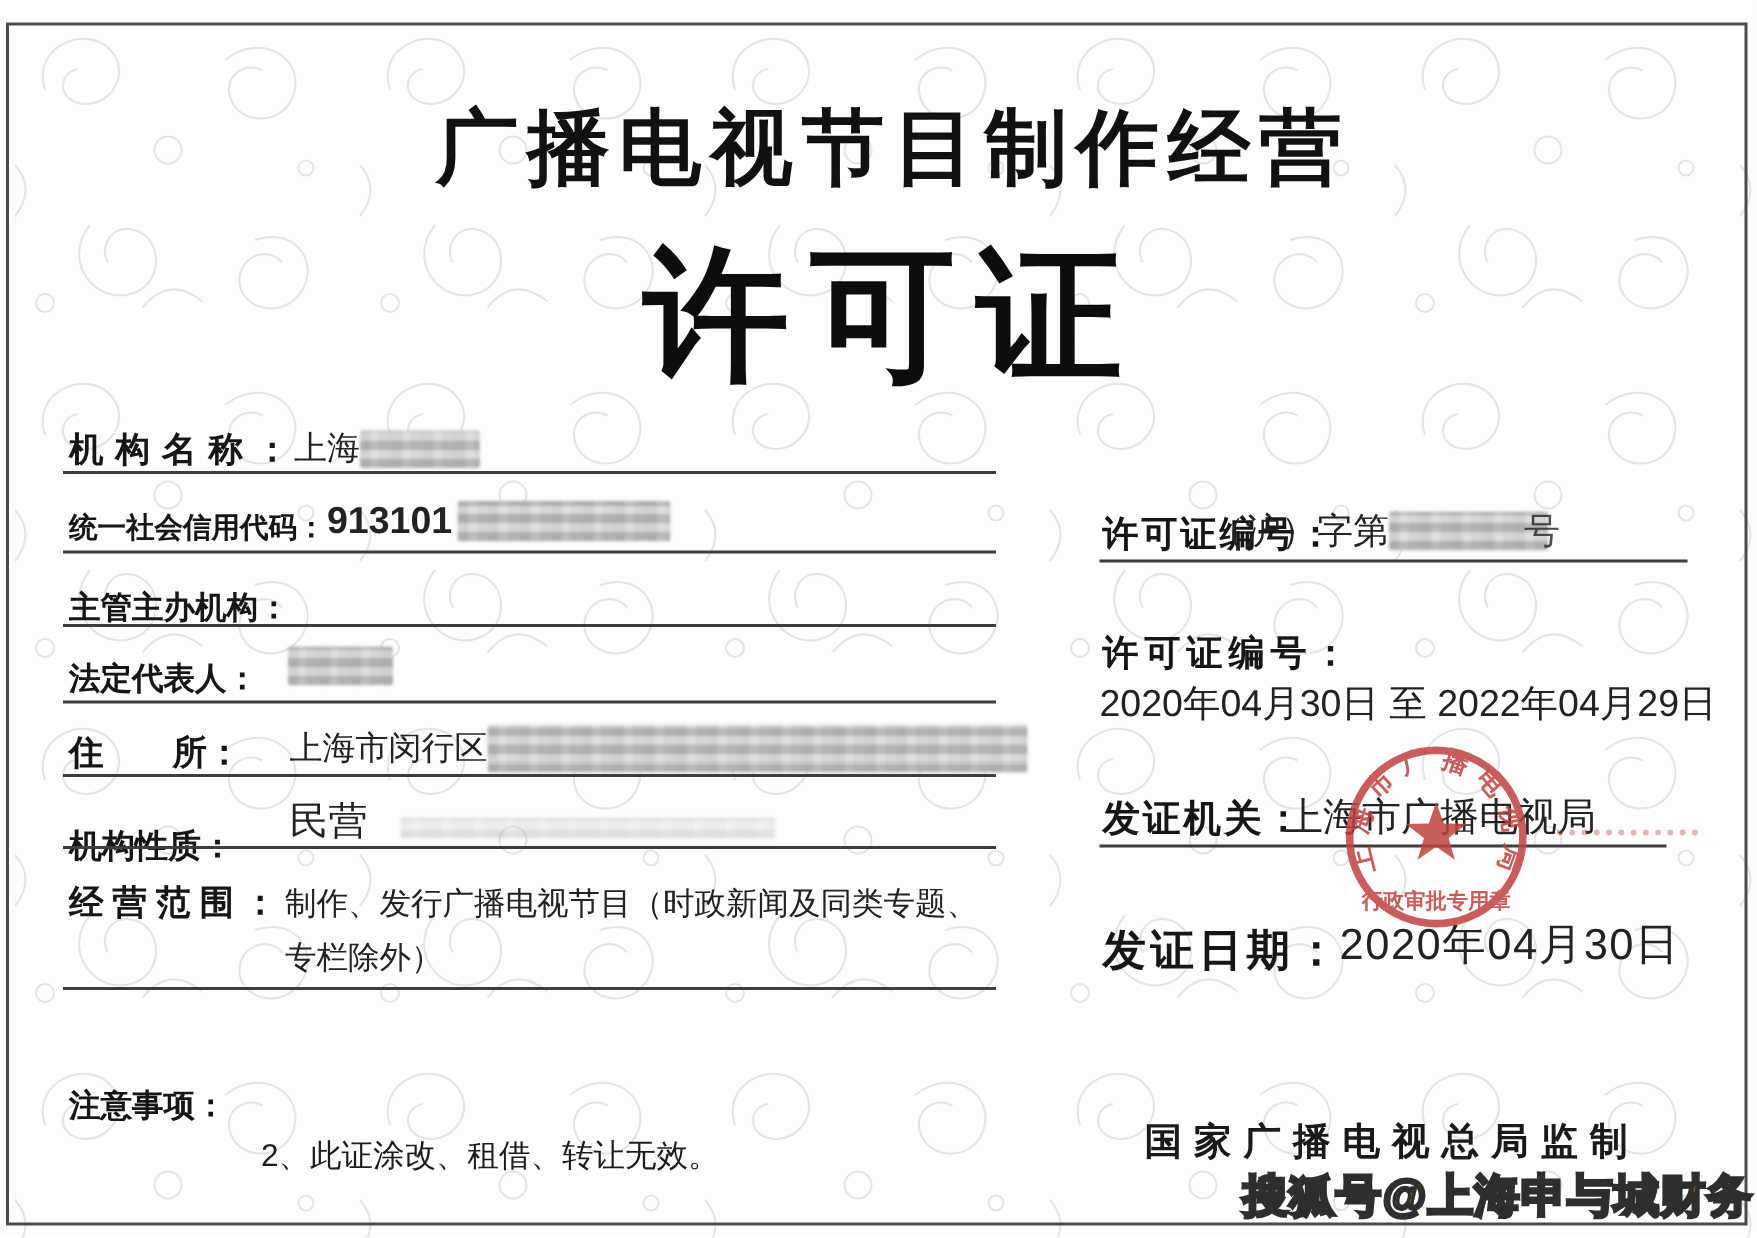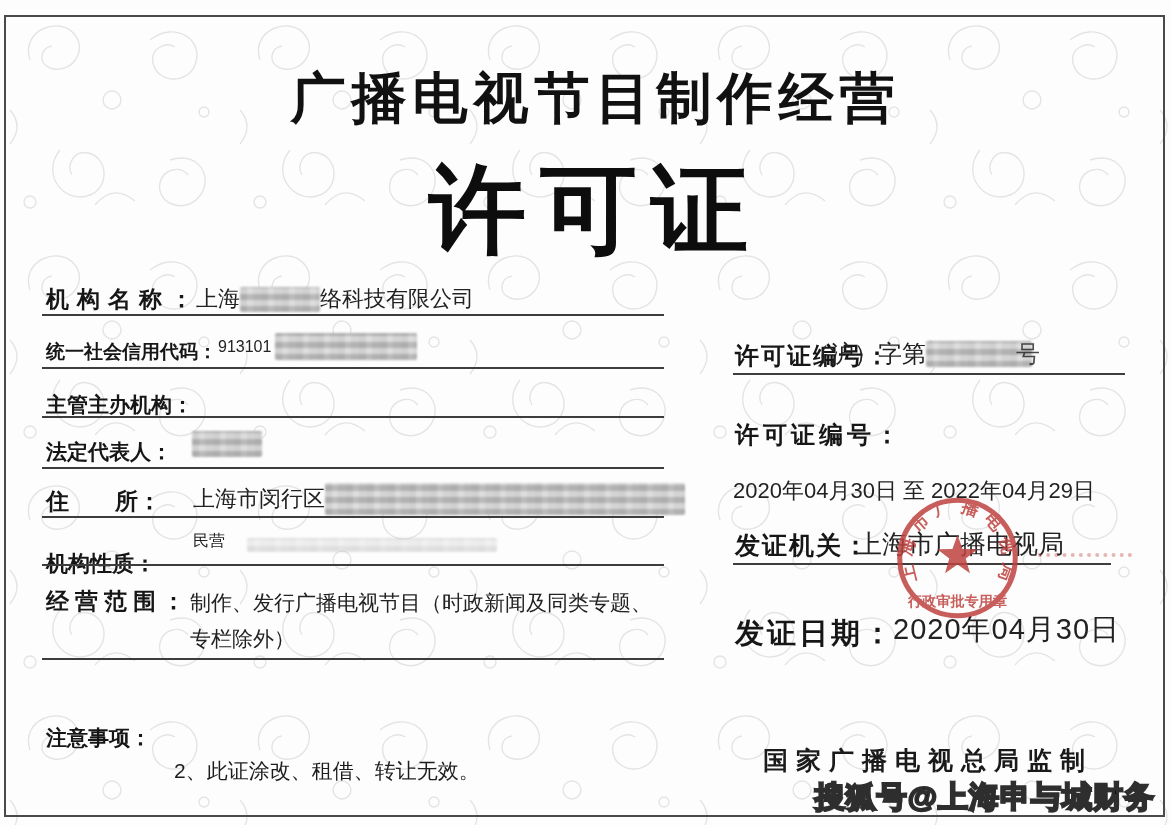--- a/index.html
+++ b/index.html
@@ -17,21 +17,21 @@
   .ln{position:absolute;height:2px;background:#3d3d3d;z-index:2;}
   .val{color:#222;}
   .vrow{display:flex;align-items:center;}
   .blur{background:
       repeating-linear-gradient(0deg, rgba(150,150,150,.55) 0 6px, rgba(215,215,215,.55) 6px 12px),
       repeating-linear-gradient(90deg, #c9c9c9 0 7px, #e6e6e6 7px 13px, #d2d2d2 13px 21px);
       filter:blur(1.2px);border-radius:2px;}
   .blur.faint{opacity:.38;}
   .notes{line-height:1;}
   .supervision{font-weight:bold;letter-spacing:8px;color:#1a1a1a;}
-  .watermark{right:16px;top:777px;z-index:6;font-size:30px;font-weight:bold;color:#000000;
+  .watermark{right:2px;top:777px;z-index:6;font-size:30px;font-weight:bold;color:#a16207;
       -webkit-text-stroke:2.2px #2e2e2e;text-shadow:0 0 1px #2e2e2e,1px 1px 0 #8a8a8a;
       letter-spacing:1px;}
   .seal{position:absolute;left:880px;top:483px;z-index:5;opacity:.85;}
   .reddots{position:absolute;left:1038px;top:553px;width:94px;height:0;
       border-top:4px dotted rgba(188,67,60,.38);z-index:2;}
 </style>
 </head>
 <body>
 
 <div class="page">
@@ -57,47 +57,46 @@
 
   <div class="frame"></div>
 
   <div class="abs t1">广播电视节目制作经营</div>
   <div class="abs t2">许可证</div>
 
   <div class="abs lbl" style="left:46px;top:284px;font-size:23px;letter-spacing:8px;">机构名称：</div>
   <div class="abs vrow" style="left:196px;top:284px;font-size:22px;">
     <span class="val">上海</span>
     <span class="blur" style="width:80px;height:25px;"></span>
-    <span class="val">络科技有限公司</span>
   </div>
   <div class="ln" style="left:42px;top:314px;width:622px;"></div>
 
   <div class="abs lbl" style="left:46px;top:339px;font-size:19px;">统一社会信用代码：</div>
-  <div class="abs vrow" style="left:218px;top:333px;font-size:16px;">
+  <div class="abs vrow" style="left:218px;top:333px;font-size:25px;font-weight:bold;">
     <span class="val">913101</span>
     <span class="blur" style="width:142px;height:27px;margin-left:4px;"></span>
   </div>
   <div class="ln" style="left:42px;top:367px;width:622px;"></div>
 
   <div class="abs lbl" style="left:46px;top:391px;font-size:21px;">主管主办机构：</div>
   <div class="ln" style="left:42px;top:416px;width:622px;"></div>
 
   <div class="abs lbl" style="left:46px;top:438px;font-size:21px;">法定代表人：</div>
   <div class="abs blur" style="left:192px;top:431px;width:70px;height:26px;"></div>
   <div class="ln" style="left:42px;top:467px;width:622px;"></div>
 
   <div class="abs lbl" style="left:46px;top:486px;font-size:23px;">住　　所：</div>
   <div class="abs vrow" style="left:193px;top:483px;font-size:22px;">
     <span class="val">上海市闵行区</span>
     <span class="blur" style="width:360px;height:32px;"></span>
   </div>
   <div class="ln" style="left:42px;top:516px;width:622px;"></div>
 
   <div class="abs lbl" style="left:46px;top:534px;font-size:22px;margin-top:15px;">机构性质：</div>
-  <div class="abs vrow" style="left:193px;top:530px;font-size:16px;">
+  <div class="abs vrow" style="left:193px;top:530px;font-size:26px;">
     <span class="val">民营</span>
     <span class="blur faint" style="width:250px;height:14px;margin-left:22px;margin-top:8px;"></span>
   </div>
   <div class="ln" style="left:42px;top:564px;width:622px;"></div>
 
   <div class="abs lbl" style="left:46px;top:586px;font-size:23px;letter-spacing:6px;">经营范围：</div>
   <div class="abs val" style="left:190px;top:585px;width:468px;font-size:21px;line-height:36px;white-space:normal;">制作、发行广播电视节目（时政新闻及同类专题、专栏除外）</div>
   <div class="ln" style="left:42px;top:658px;width:622px;"></div>
 
   <div class="abs lbl notes" style="left:46px;top:727px;font-size:21px;">注意事项：</div>
@@ -105,21 +104,21 @@
 
   <div class="abs lbl" style="left:735px;top:340px;font-size:24px;letter-spacing:2px;">许可证编号：</div>
   <div class="abs vrow" style="left:806px;top:338px;font-size:24px;">
     <span class="val">（沪）字第</span>
     <span class="blur" style="width:106px;height:26px;"></span>
     <span class="val" style="margin-left:-16px;opacity:.8;">号</span>
   </div>
   <div class="ln" style="left:733px;top:373px;width:392px;"></div>
 
   <div class="abs lbl" style="left:735px;top:419px;font-size:24px;letter-spacing:4px;">许可证编号：</div>
-  <div class="abs val" style="left:733px;top:476px;font-size:22px;text-align:center;">2020年04月30日 至  2022年04月29日</div>
+  <div class="abs val" style="left:733px;top:452px;font-size:25px;text-align:center;">2020年04月30日 至  2022年04月29日</div>
 
   <div class="abs lbl" style="left:735px;top:529px;font-size:25px;letter-spacing:2px;">发证机关：</div>
   <div class="abs val" style="left:856px;top:527px;font-size:26px;">上海市广播电视局</div>
   <div class="ln" style="left:733px;top:563px;width:378px;"></div>
   <div class="reddots"></div>
 
   <div class="abs lbl" style="left:735px;top:614px;font-size:29px;letter-spacing:3px;">发证日期：</div>
   <div class="abs val" style="left:873px;top:610px;font-size:29px;letter-spacing:1px;margin-left:20px;">2020年04月30日</div>
 
   <div class="abs supervision" style="left:763px;top:744px;font-size:25px;">国家广播电视总局监制</div>

